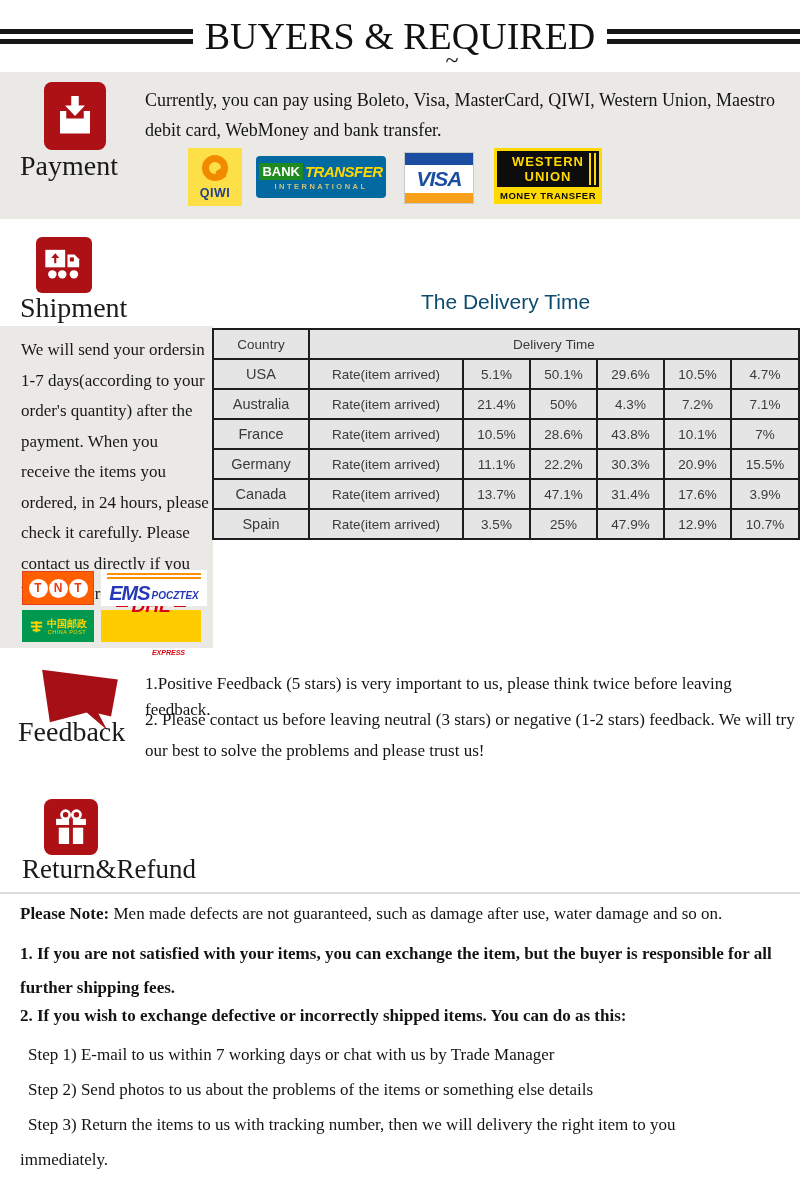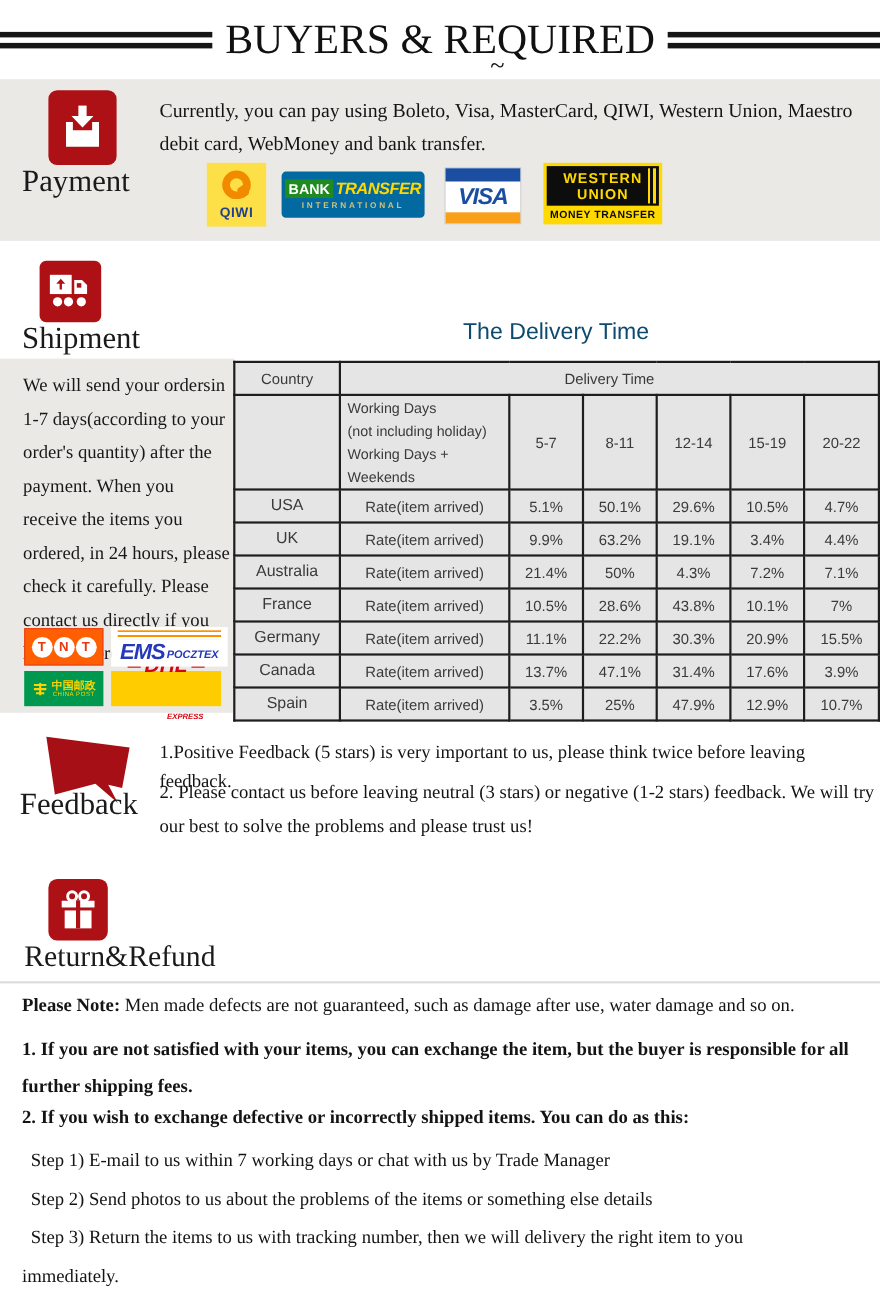--- a/index.html
+++ b/index.html
@@ -205,52 +205,30 @@
       <col style="width:67px">
       <col style="width:67px">
       <col style="width:67px">
       <col style="width:68px">
   </colgroup>
   <tbody>
     <tr>
       <td>Country</td>
       <td colspan="6">Delivery Time</td>
     </tr>
-    <tr class="row-wd">
-      <td></td>
-      <td class="wd-cell">
-        <div>Working Days</div>
-        <div>(not including holiday)</div>
-        <div>Working Days + Weekends</div>
-      </td>
-      <td>5-7</td>
-      <td>8-11</td>
-      <td>12-14</td>
-      <td>15-19</td>
-      <td>20-22</td>
-    </tr>
   </tbody>
   <tbody>
       <tr>
         <td class="country-cell">USA</td>
         <td>Rate(item arrived)</td>
         <td>5.1%</td>
         <td>50.1%</td>
         <td>29.6%</td>
         <td>10.5%</td>
         <td>4.7%</td>
-      </tr>
-      <tr>
-        <td class="country-cell">UK</td>
-        <td>Rate(item arrived)</td>
-        <td>9.9%</td>
-        <td>63.2%</td>
-        <td>19.1%</td>
-        <td>3.4%</td>
-        <td>4.4%</td>
       </tr>
       <tr>
         <td class="country-cell">Australia</td>
         <td>Rate(item arrived)</td>
         <td>21.4%</td>
         <td>50%</td>
         <td>4.3%</td>
         <td>7.2%</td>
         <td>7.1%</td>
       </tr>

